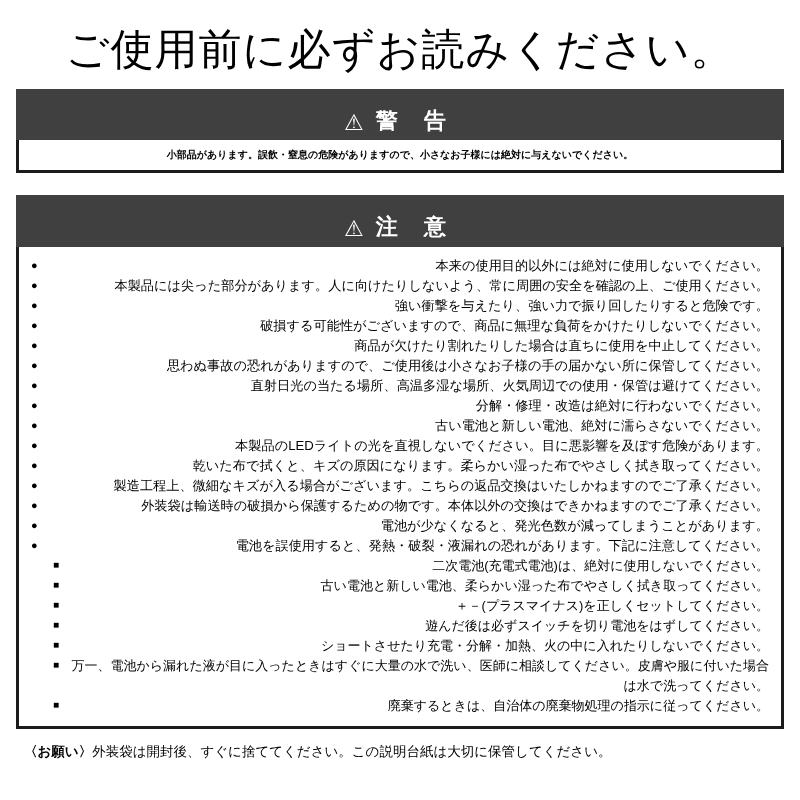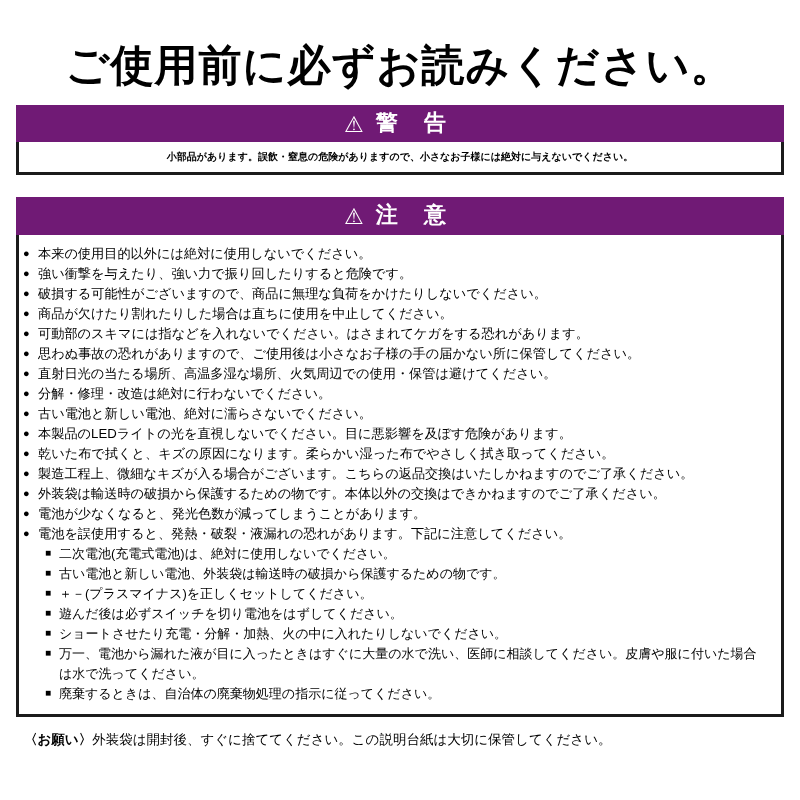--- a/index.html
+++ b/index.html
@@ -19,36 +19,36 @@
     width: 800px;
     height: 800px;
     box-sizing: border-box;
     padding: 0 16px;
   }
 
   
   .main-title {
     text-align: center;
     font-size: 43px;
-    font-weight: bold;
+    font-weight: normal;
     letter-spacing: 1px;
-    margin: 42px 0 16px 0;
+    margin: 26px 0 16px 0;
     line-height: 1.1;
     white-space: nowrap;
   }
 
   
   .band {
-    background: #701a75;
+    background: #404040;
     color: #ffffff;
     text-align: center;
     font-weight: bold;
     letter-spacing: 10px;
     font-size: 22px;
-    padding: 6px 0 7px 0;
+    padding: 20px 0 7px 0;
     line-height: 1.1;
   }
   .band .tri {
     display: inline-block;
     position: relative;
     top: 2px;
     margin-right: 12px;
     letter-spacing: 0;
   }
   .warn-box {
@@ -65,22 +65,23 @@
     white-space: nowrap;
   }
 
   
   .caution-wrap {
     margin-top: 22px;
   }
   .caution-box {
     border: 3px solid #1b1b1b;
     border-top: none;
-    padding: 9px 12px 10px 4px;
+    padding: 9px 12px 10px 12px;
     box-sizing: border-box;
+    text-align: right;
   }
   ul.items {
     list-style: none;
     margin: 0;
     padding: 0;
   }
   ul.items > li {
     position: relative;
     padding-left: 15px;
     font-size: 13.2px;
@@ -143,38 +144,38 @@
     </div>
   </div>
 
   <div class="caution-wrap">
     <div class="band">
       <span class="tri">⚠</span><span>注 意</span>
     </div>
     <div class="caution-box">
       <ul class="items">
         <li>本来の使用目的以外には絶対に使用しないでください。</li>
+        <li>本製品には尖った部分があります。人に向けたりしないよう、常に周囲の安全を確認の上、ご使用ください。</li>
         <li>強い衝撃を与えたり、強い力で振り回したりすると危険です。</li>
         <li>破損する可能性がございますので、商品に無理な負荷をかけたりしないでください。</li>
         <li>商品が欠けたり割れたりした場合は直ちに使用を中止してください。</li>
-        <li>可動部のスキマには指などを入れないでください。はさまれてケガをする恐れがあります。</li>
         <li>思わぬ事故の恐れがありますので、ご使用後は小さなお子様の手の届かない所に保管してください。</li>
         <li>直射日光の当たる場所、高温多湿な場所、火気周辺での使用・保管は避けてください。</li>
         <li>分解・修理・改造は絶対に行わないでください。</li>
         <li>古い電池と新しい電池、絶対に濡らさないでください。</li>
         <li>本製品のLEDライトの光を直視しないでください。目に悪影響を及ぼす危険があります。</li>
         <li>乾いた布で拭くと、キズの原因になります。柔らかい湿った布でやさしく拭き取ってください。</li>
         <li>製造工程上、微細なキズが入る場合がございます。こちらの返品交換はいたしかねますのでご了承ください。</li>
         <li>外装袋は輸送時の破損から保護するための物です。本体以外の交換はできかねますのでご了承ください。</li>
         <li>電池が少なくなると、発光色数が減ってしまうことがあります。</li>
         <li>電池を誤使用すると、発熱・破裂・液漏れの恐れがあります。下記に注意してください。</li>
       </ul>
       <ul class="sub">
         <li>二次電池(充電式電池)は、絶対に使用しないでください。</li>
-        <li>古い電池と新しい電池、外装袋は輸送時の破損から保護するための物です。</li>
+        <li>古い電池と新しい電池、柔らかい湿った布でやさしく拭き取ってください。</li>
         <li>＋－(プラスマイナス)を正しくセットしてください。</li>
         <li>遊んだ後は必ずスイッチを切り電池をはずしてください。</li>
         <li>ショートさせたり充電・分解・加熱、火の中に入れたりしないでください。</li>
         <li>万一、電池から漏れた液が目に入ったときはすぐに大量の水で洗い、医師に相談してください。皮膚や服に付いた場合は水で洗ってください。</li>
         <li>廃棄するときは、自治体の廃棄物処理の指示に従ってください。</li>
       </ul>
     </div>
   </div>
 
   <div class="footer-note">

